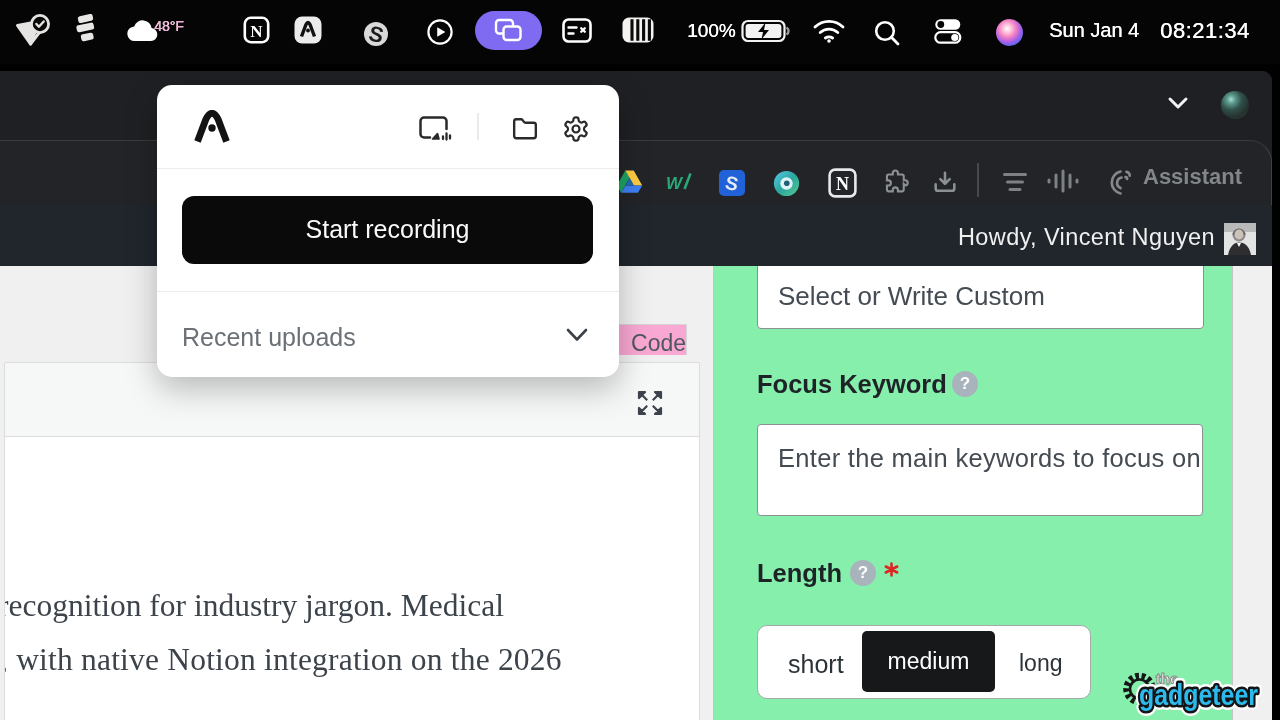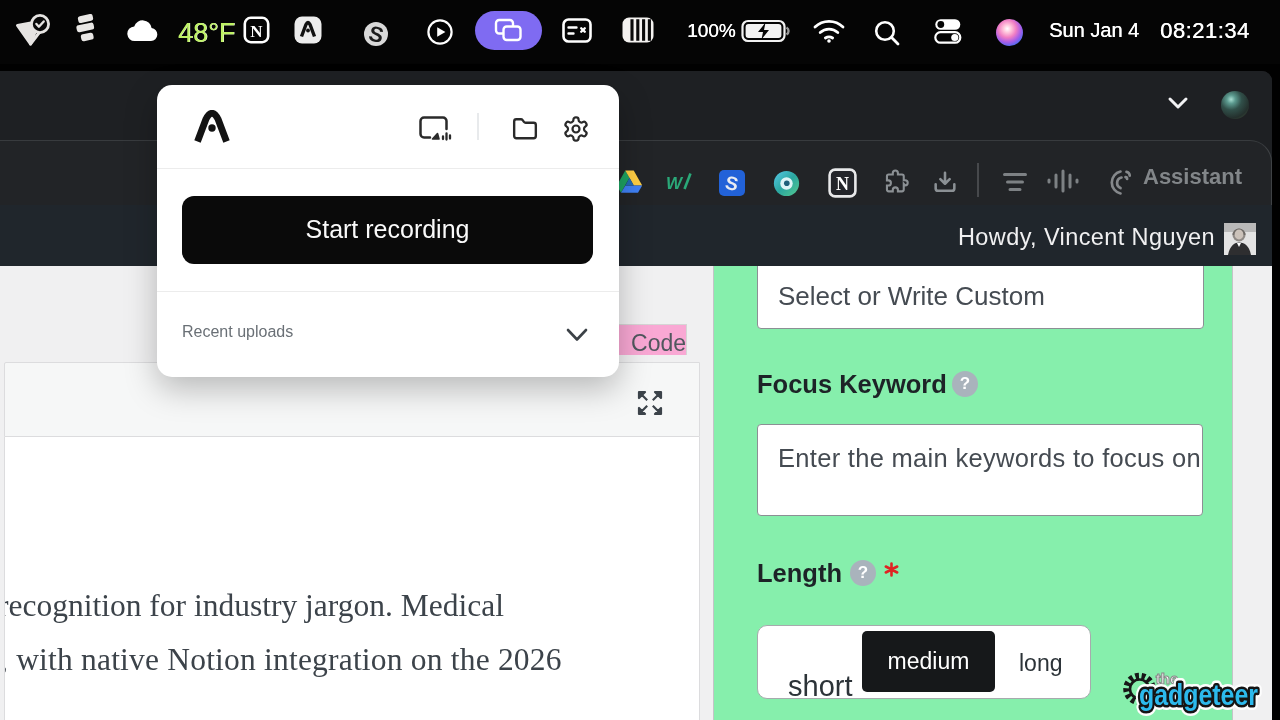--- a/index.html
+++ b/index.html
@@ -56,21 +56,21 @@
       <g fill="#e9e7e5">
         <rect x="6" y="1" width="15" height="7" rx="2.4" transform="rotate(-12 13.5 4.5)"></rect>
         <rect x="4.5" y="10" width="17.5" height="7" rx="2.4" transform="rotate(-12 13 13.5)"></rect>
         <rect x="9" y="19.5" width="12.5" height="7" rx="2.4" transform="rotate(-12 15 23)"></rect>
       </g>
     </svg>
 
     <svg class="abs" style="left:127px;top:20px;" width="32" height="22" viewBox="0 0 32 22">
       <path d="M8 21 h16 a6.5 6.5 0 0 0 .6-12.95 A9 9 0 0 0 7.2 6.4 A7.3 7.3 0 0 0 8 21 z" fill="#fff"></path>
     </svg>
-    <div class="abs" style="left:178px;top:18px;font-size:27px;color:#bef264;">48°F</div>
+    <div class="abs" style="left:154px;top:18px;font-size:14px;color:#f9a8d4;">48°F</div>
 
     <svg class="abs" style="left:243px;top:16px;" width="27" height="28" viewBox="0 0 27 28">
       <rect x="1.8" y="1.8" width="23.4" height="24.4" rx="6" fill="none" stroke="#fff" stroke-width="2.6"></rect>
       <text x="13.5" y="20.5" font-family="Liberation Serif, serif" font-size="17" font-weight="bold" fill="#fff" text-anchor="middle">N</text>
     </svg>
 
     <svg class="abs" style="left:294px;top:16px;" width="28" height="28" viewBox="0 0 28 28">
       <rect x="0.5" y="0.5" width="27" height="27" rx="7.5" fill="#ececec"></rect>
       <path d="M7.5 20.5 L12 8.5 Q14 4.6 16 8.5 L20.5 20.5" fill="none" stroke="#111" stroke-width="3.4"></path>
       <circle cx="14" cy="14.5" r="1.9" fill="#111"></circle>
@@ -254,21 +254,21 @@
             <span style="position:absolute;left:20px;top:19px;font-size:25.5px;letter-spacing:0.3px;white-space:nowrap;">Enter the main keywords to focus on</span>
           </div>
         <div class="label" style="left:43px; top:293px;">Length</div>
         <div class="qmark" style="left:136px; top:294px;">?</div>
         <svg style="position:absolute; left:170px; top:296px;" width="15" height="15" viewBox="0 0 15 15">
           <g stroke="#e02323" stroke-width="2.6" stroke-linecap="round">
             <path d="M7.5 1.5 v12 M1.8 4.5 l11.4 6 M13.2 4.5 l-11.4 6"></path>
           </g>
         </svg>
         <div class="input" style="left:43px; top:359px; width:334px; height:74px; border-radius:10px; border-color:#a7aaad;">
-          <span style="position:absolute; left:30px; top:24px; color:#2c3338; font-size:29px;margin-top:20px;">short</span>
+          <span style="position:absolute; left:30px; top:24px; color:#2c3338; font-size:25px;">short</span>
           <span style="position:absolute; left:104px; top:5px; width:133px; height:61px; background:#16181a; border-radius:5px; color:#fff; text-align:center; line-height:61px; font-size:23px;">medium</span>
           <span style="position:absolute; left:261px; top:24px; color:#2c3338; font-size:23px;">long</span>
         </div>
       </div>
     </div>
   </div>
 
   <div class="abs" id="popover">
     <div class="hdiv" style="top:83px;"></div>
     <div class="hdiv" style="top:206px;"></div>
@@ -289,21 +289,21 @@
 
     <svg class="abs" style="left:355px;top:32px;" width="26" height="24" viewBox="0 0 24 22">
       <path d="M2 17.5 V4 a2 2 0 0 1 2 -2 h4.2 a2 2 0 0 1 1.6 .8 l1.2 1.6 a2 2 0 0 0 1.6 .8 H20 a2 2 0 0 1 2 2 v10.3 a2 2 0 0 1 -2 2 H4 a2 2 0 0 1 -2 -2 Z" fill="none" stroke="#2a2a2a" stroke-width="2.2" stroke-linejoin="round"></path>
     </svg>
 
     <svg class="abs" style="left:405px;top:30px;" width="28" height="28" viewBox="0 0 24 24">
       <path d="M12.22 2h-.44a2 2 0 0 0-2 2v.18a2 2 0 0 1-1 1.73l-.43.25a2 2 0 0 1-2 0l-.15-.08a2 2 0 0 0-2.73.73l-.22.38a2 2 0 0 0 .73 2.73l.15.1a2 2 0 0 1 1 1.72v.51a2 2 0 0 1-1 1.74l-.15.09a2 2 0 0 0-.73 2.73l.22.38a2 2 0 0 0 2.73.73l.15-.08a2 2 0 0 1 2 0l.43.25a2 2 0 0 1 1 1.73V20a2 2 0 0 0 2 2h.44a2 2 0 0 0 2-2v-.18a2 2 0 0 1 1-1.73l.43-.25a2 2 0 0 1 2 0l.15.08a2 2 0 0 0 2.73-.73l.22-.39a2 2 0 0 0-.73-2.73l-.15-.08a2 2 0 0 1-1-1.74v-.5a2 2 0 0 1 1-1.74l.15-.09a2 2 0 0 0 .73-2.73l-.22-.38a2 2 0 0 0-2.73-.73l-.15.08a2 2 0 0 1-2 0l-.43-.25a2 2 0 0 1-1-1.73V4a2 2 0 0 0-2-2z" fill="none" stroke="#2a2a2a" stroke-width="1.9"></path>
       <circle cx="12" cy="12" r="3" fill="none" stroke="#2a2a2a" stroke-width="1.9"></circle>
     </svg>
     <div id="startbtn">Start recording</div>
-    <div style="position:absolute; left:25px; top:238px; color:#6a7076; font-size:16px;">Recent uploads</div>
+    <div style="position:absolute; left:25px; top:238px; color:#6a7076; font-size:25px;">Recent uploads</div>
     <svg class="abs" style="left:407px;top:240px;" width="26" height="20" viewBox="0 0 26 20">
       <path d="M4 5 L13 14.5 L22 5" fill="none" stroke="#3c4247" stroke-width="2.6" stroke-linecap="round" stroke-linejoin="round"></path>
     </svg>
   </div>
 
   <div class="abs" id="watermark">
     <svg width="162" height="70" viewBox="0 0 162 70">
 
       <circle cx="21.5" cy="39" r="13" fill="none" stroke="#171717" stroke-width="6.5" stroke-dasharray="3.6 2.7"></circle>
       <circle cx="21.5" cy="39" r="9.5" fill="none" stroke="#171717" stroke-width="2.6"></circle>

